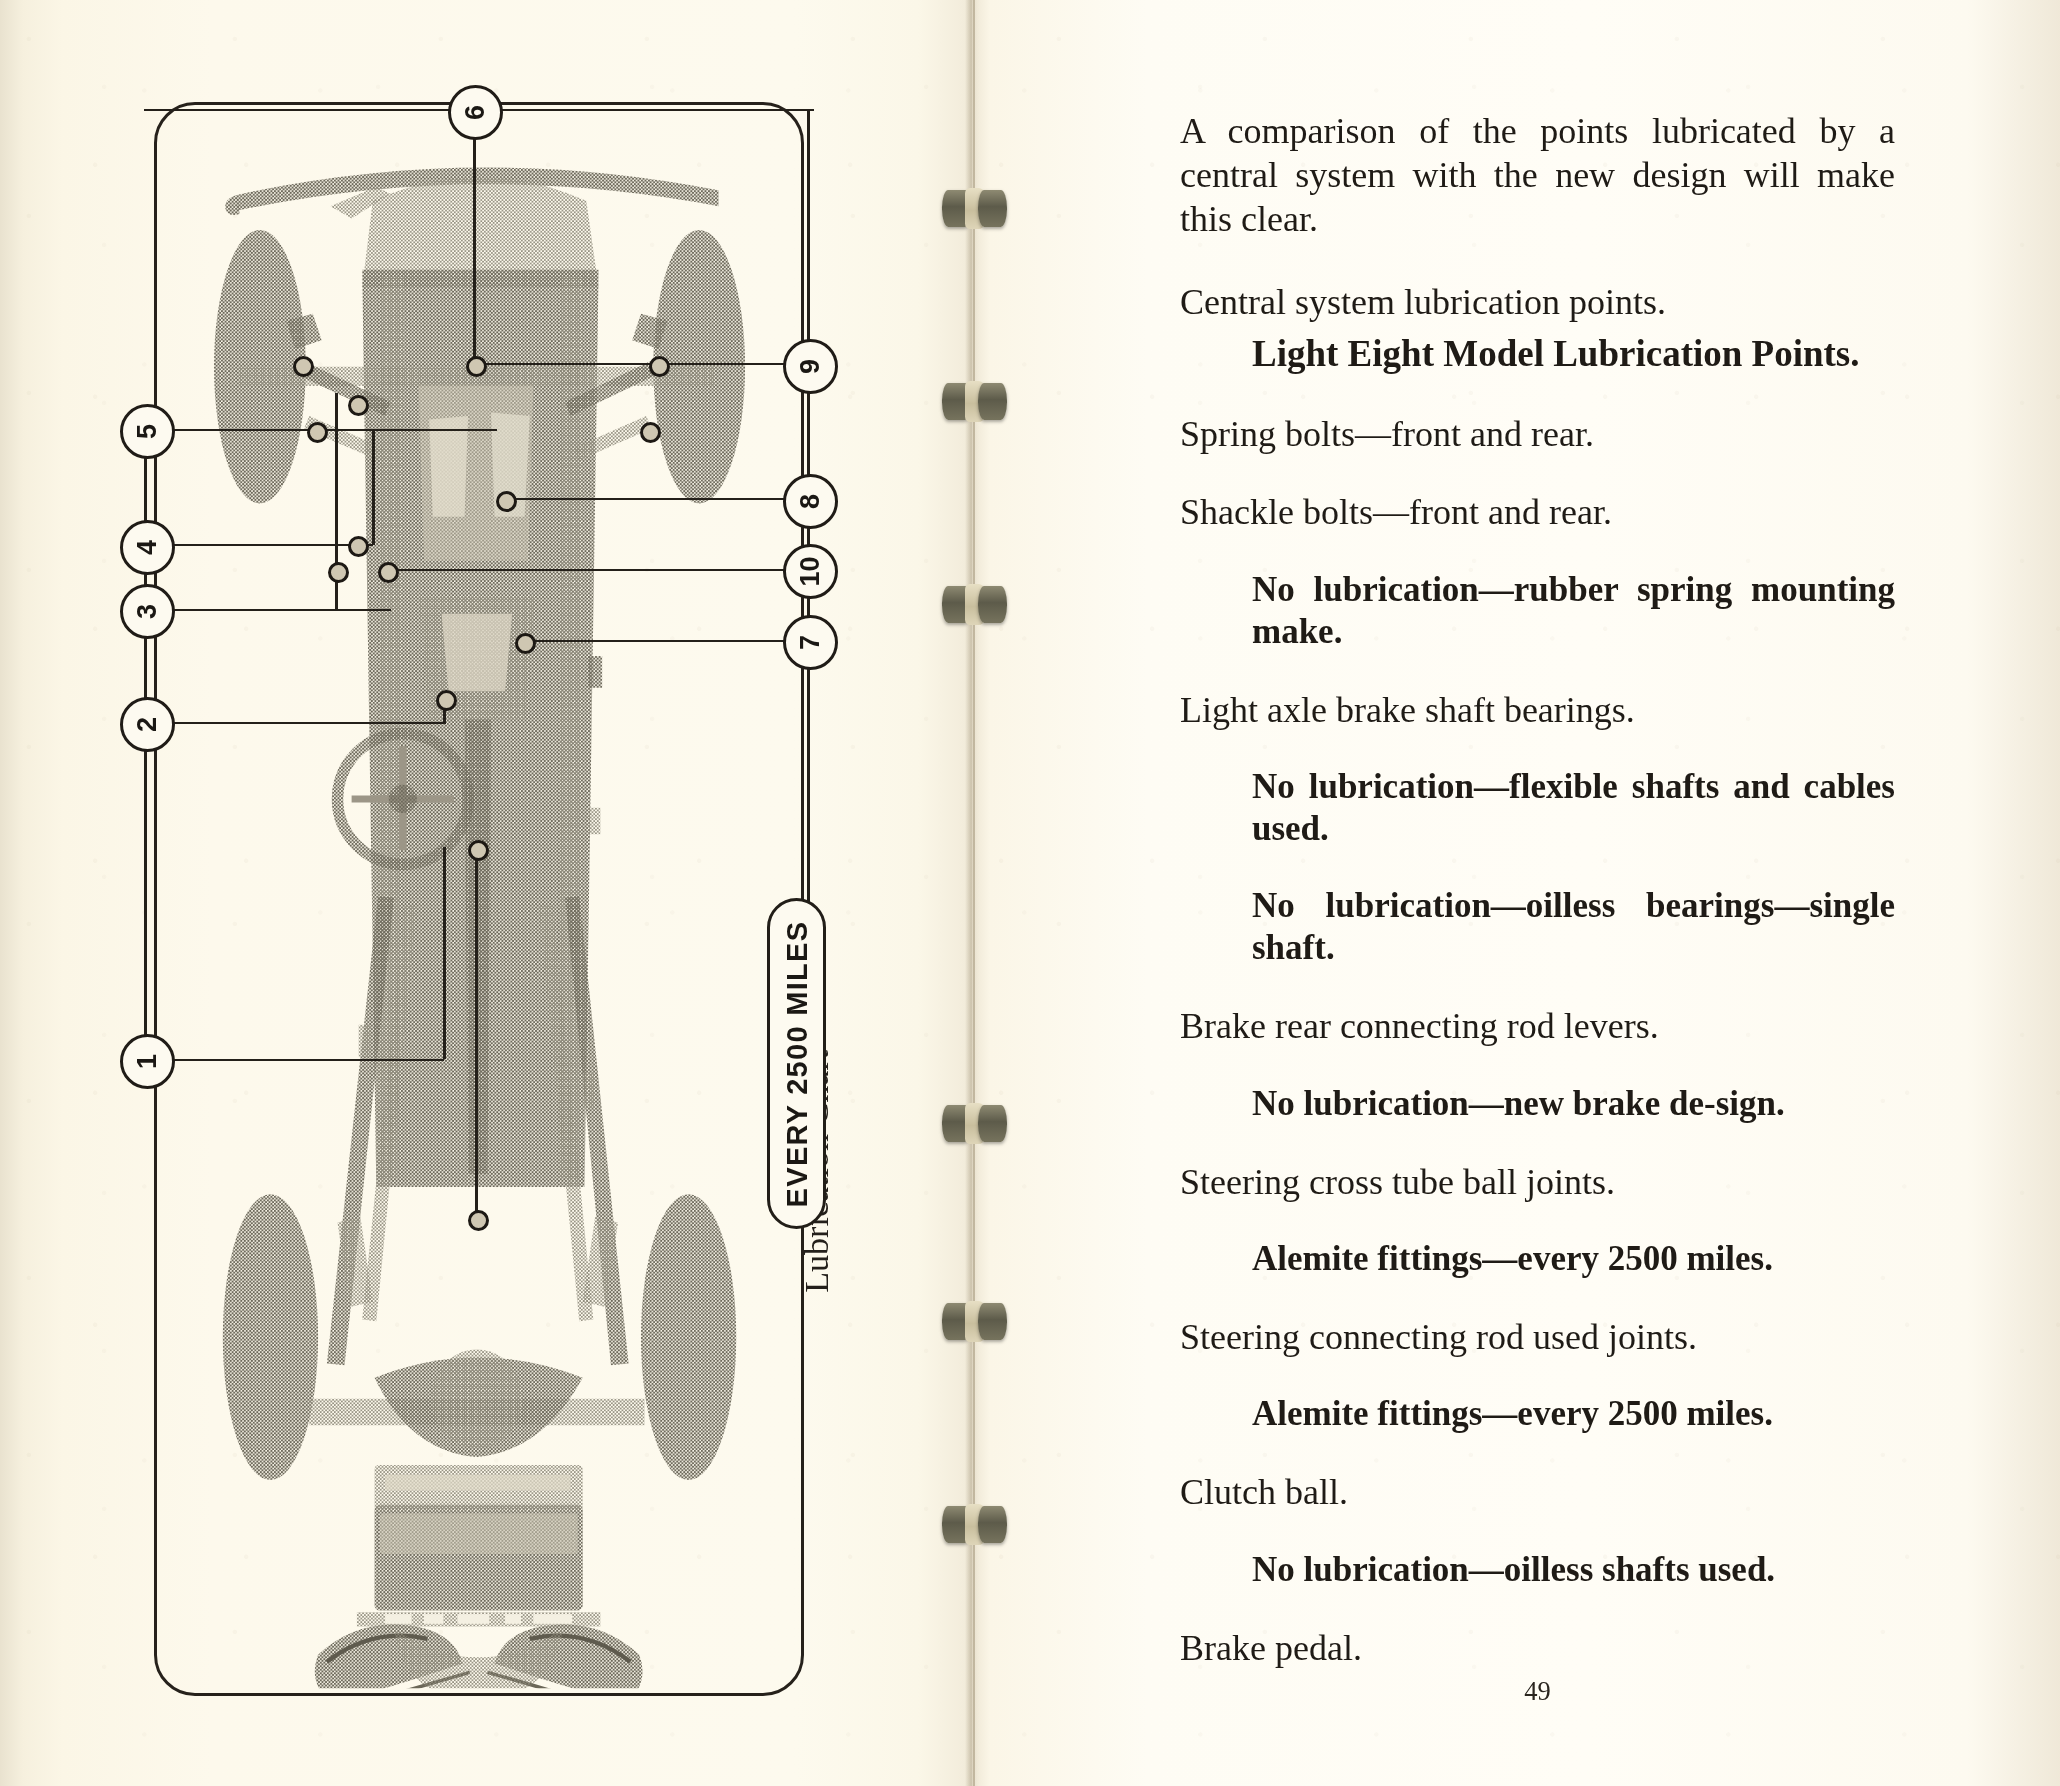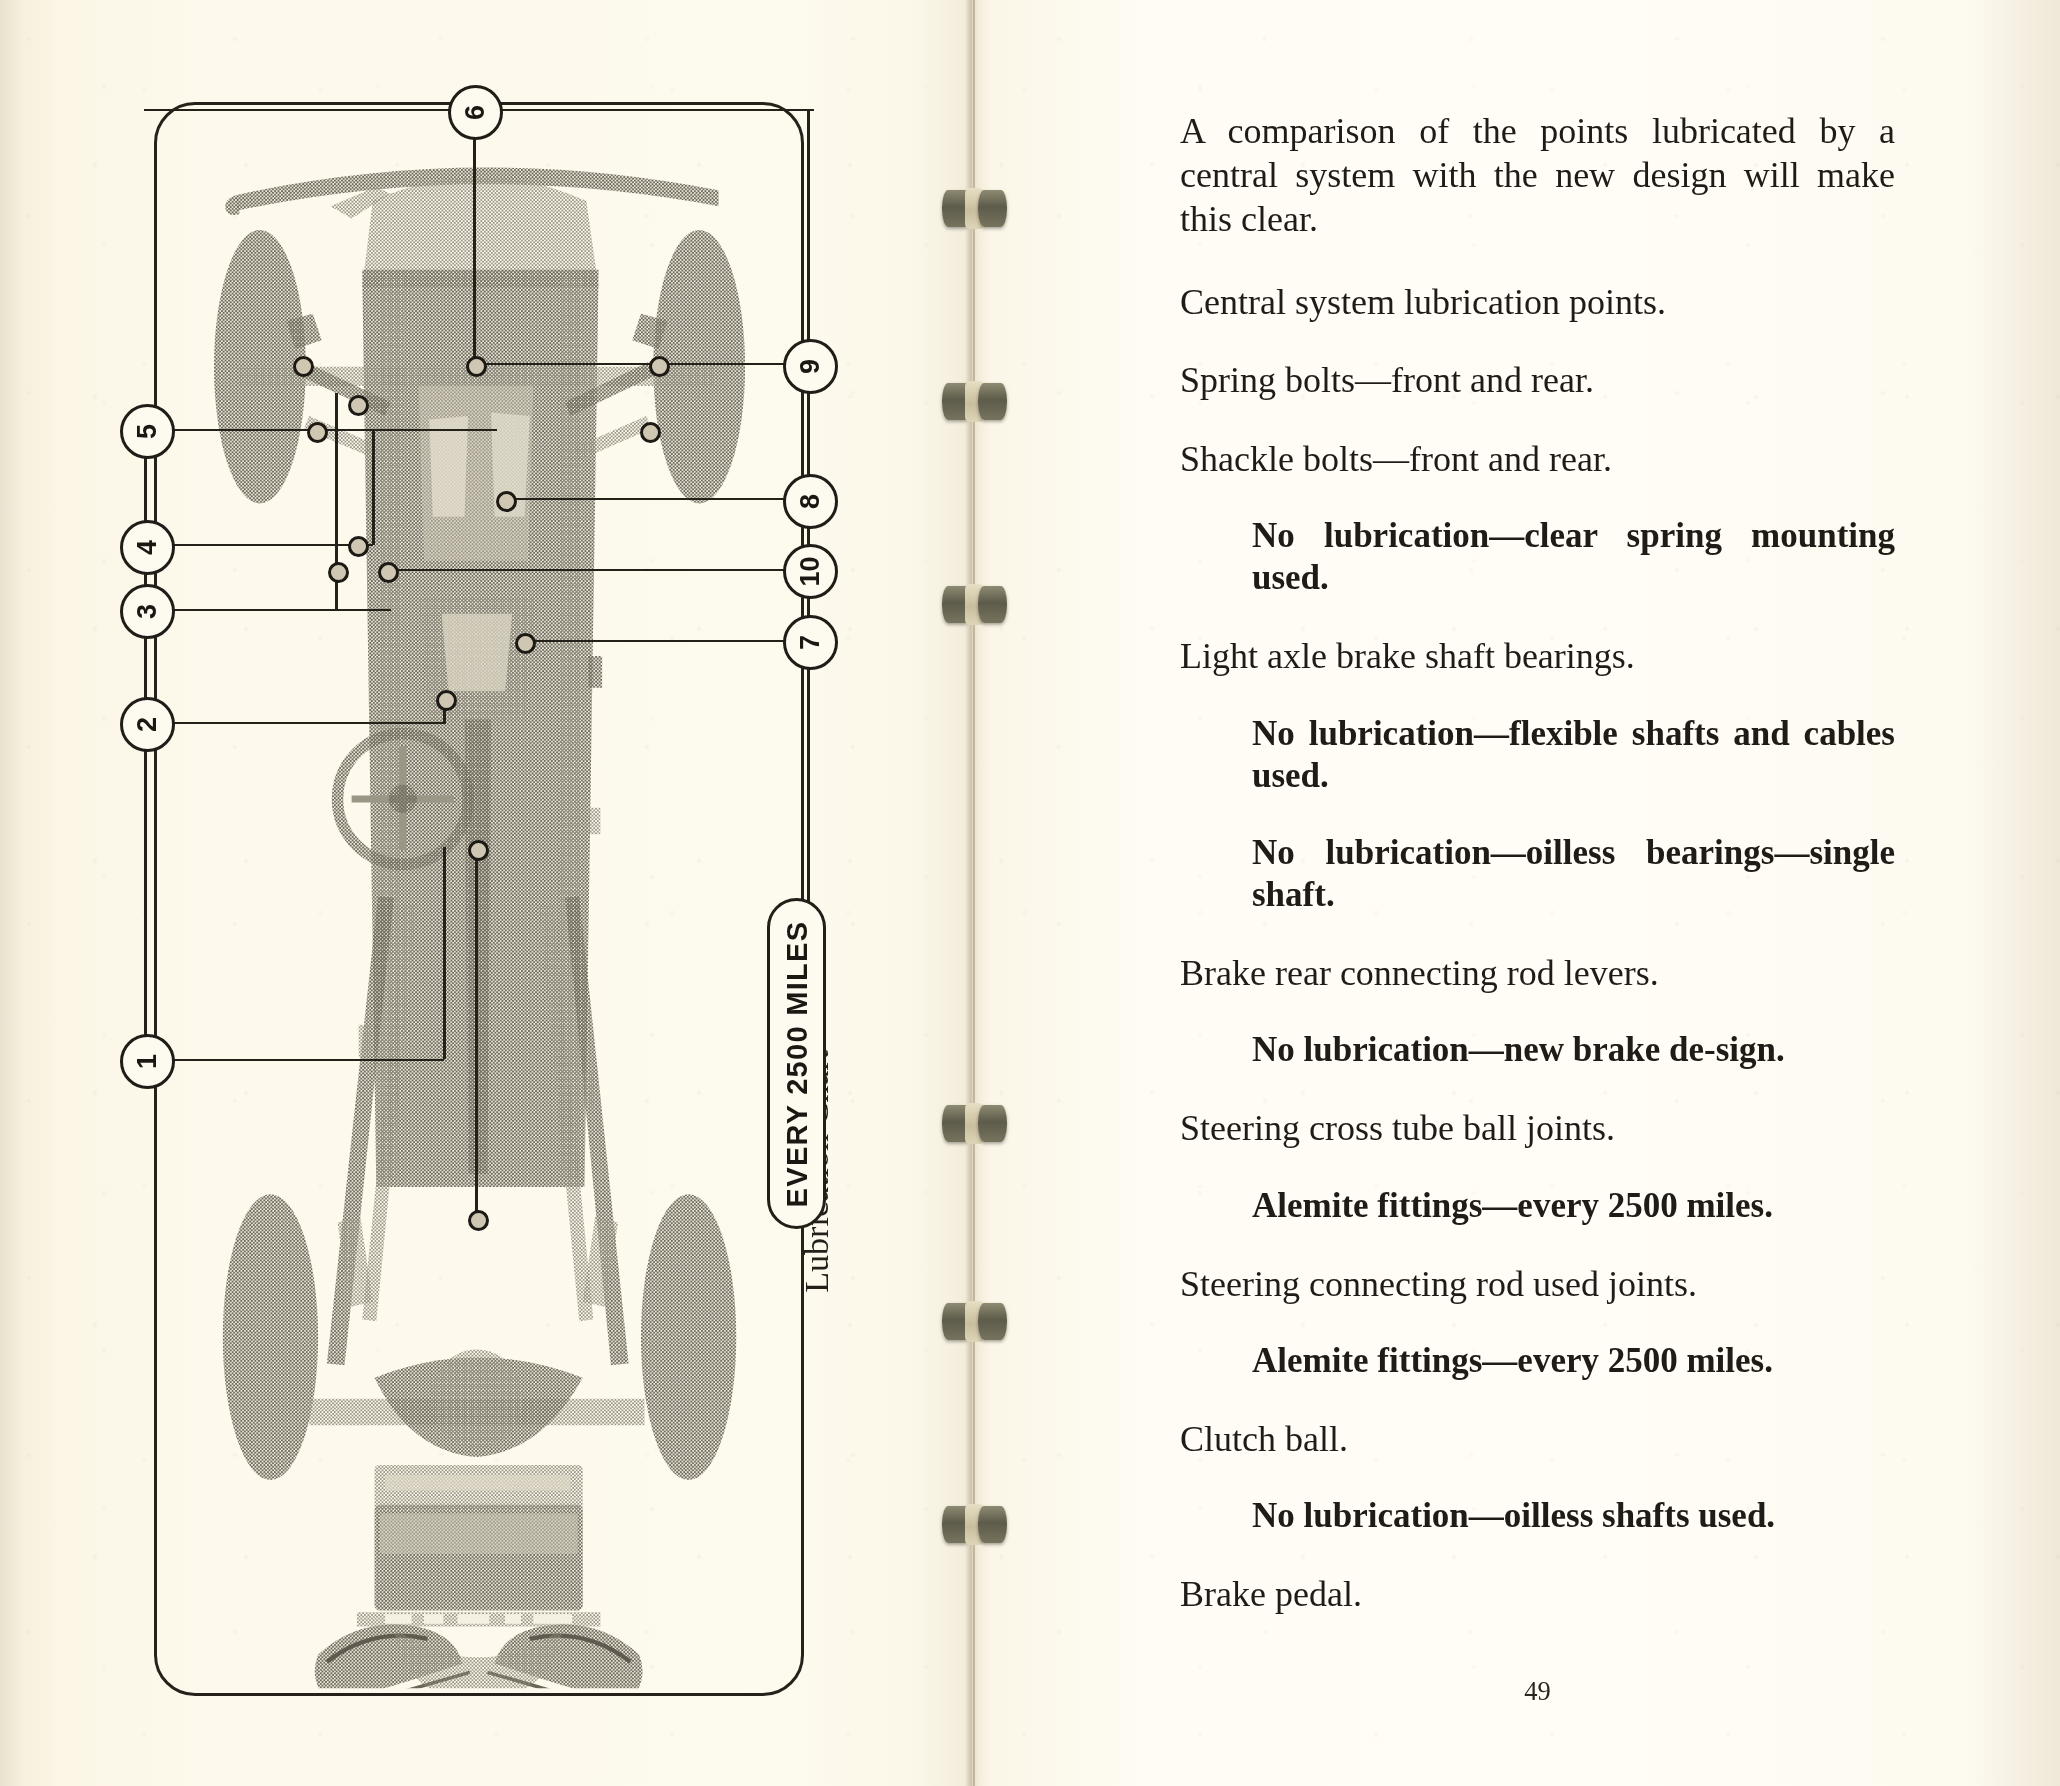--- a/index.html
+++ b/index.html
@@ -358,25 +358,26 @@
   <span>EVERY 2500 MILES</span>
 </div>
 
 <div id="chart-caption">Lubrication Chart</div>
 
 <div id="text-col">
 
   <p class="lead">A comparison of the points lubricated by a central system with the new design will make this clear.</p>
 
   <p class="head">Central system lubrication points.</p>
+  <p class="bold-title">Light Eight Model Lubrication Points.</p>
 
   <div class="blk" style="margin-top:20px;">
     <p class="head">Spring bolts—front and rear.</p>
     <p class="head">Shackle bolts—front and rear.</p>
-    <p class="ans">No lubrication—clear spring mounting used.</p>
+    <p class="ans">No lubrication—rubber spring mounting make.</p>
   </div>
 
   <div class="blk">
     <p class="head">Light axle brake shaft bearings.</p>
     <p class="ans">No lubrication—flexible shafts and cables used.</p>
   </div>
 
   <div class="blk">
     <p class="ans">No lubrication—oilless bearings—single shaft.</p>
   </div>

